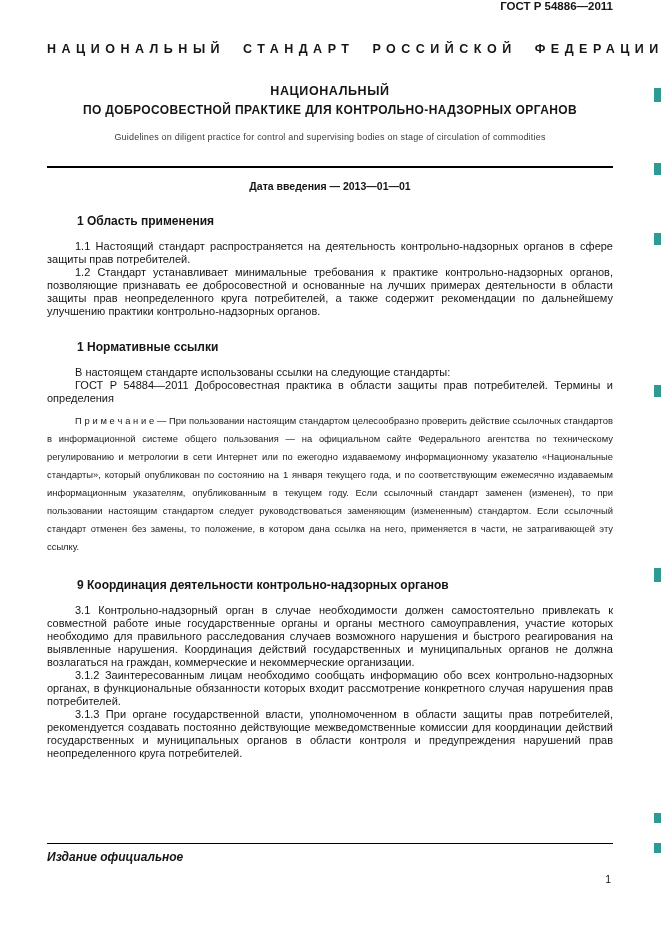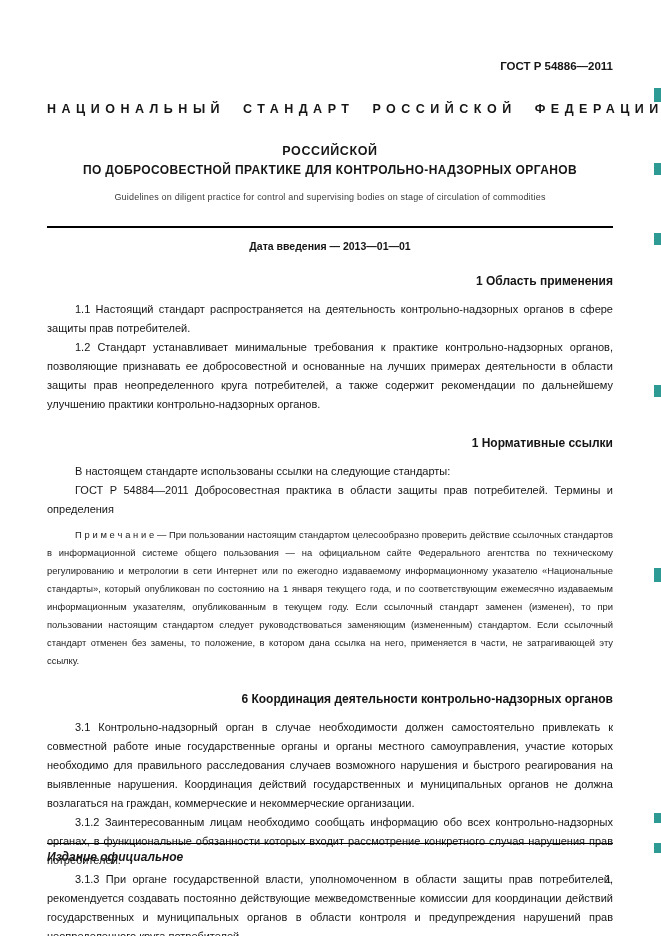--- a/index.html
+++ b/index.html
@@ -12,21 +12,20 @@
     color: #151515;
     overflow: hidden;
   }
   .content {
     position: absolute;
     left: 47px;
     right: 48px;
     top: 0;
   }
   .doc-code {
-    margin-top: 60px;
     text-align: right;
     font-weight: bold;
     font-size: 11.5px;
   }
   .banner {
     margin-top: 30px;
     text-align: left;
     font-weight: bold;
     font-size: 12.5px;
     letter-spacing: 5.5px;
@@ -63,26 +62,25 @@
     font-weight: bold;
     font-size: 10.5px;
   }
   .sections { margin-top: 10px; }
   .section-heading {
     font-weight: bold;
     font-size: 12px;
     padding-left: 30px;
     margin-top: 22px;
     margin-bottom: 12px;
-    text-align: right;
   }
   .para {
     margin: 0;
     font-size: 11px;
-    line-height: 19px;
+    line-height: 13px;
     text-align: justify;
     text-indent: 28px;
   }
   .para.note {
     margin-top: 7px;
     font-size: 9.4px;
     line-height: 18px;
     color: #222;
   }
   .footer-rule {
@@ -114,35 +112,35 @@
   }
 </style>
 </head>
 <body>
 
 <div class="page">
   <div class="content">
     <div class="doc-code">ГОСТ Р 54886—2011</div>
     <div class="banner">НАЦИОНАЛЬНЫЙ СТАНДАРТ РОССИЙСКОЙ ФЕДЕРАЦИИ</div>
     <div class="title-block">
-      <div class="title-line1">РОССИЙСКОЙ</div>
+      <div class="title-line1">НАЦИОНАЛЬНЫЙ</div>
       <div class="title-line2">ПО ДОБРОСОВЕСТНОЙ ПРАКТИКЕ ДЛЯ КОНТРОЛЬНО-НАДЗОРНЫХ ОРГАНОВ</div>
       <div class="title-en">Guidelines on diligent practice for control and supervising bodies on stage of circulation of commodities</div>
     </div>
     <div class="rule-thick"></div>
     <div class="intro-date">Дата введения — 2013—01—01</div>
     <div class="sections">
         <div class="section-heading">1  Область применения</div>
         <p class="para">1.1  Настоящий стандарт распространяется на деятельность контрольно-надзорных органов в сфере защиты прав потребителей.</p>
         <p class="para">1.2  Стандарт устанавливает минимальные требования к практике контрольно-надзорных органов, позволяющие признавать ее добросовестной и основанные на лучших примерах деятельности в области защиты прав неопределенного круга потребителей, а также содержит рекомендации по дальнейшему улучшению практики контрольно-надзорных органов.</p>
         <div class="section-heading">1  Нормативные ссылки</div>
         <p class="para">В настоящем стандарте использованы ссылки на следующие стандарты:</p>
         <p class="para">ГОСТ  Р 54884—2011 Добросовестная практика в области защиты прав потребителей. Термины и определения</p>
         <p class="para note">П р и м е ч а н и е — При пользовании настоящим стандартом целесообразно проверить действие ссылочных стандартов в информационной системе общего пользования — на официальном сайте Федерального агентства по техническому регулированию и метрологии в сети Интернет или по ежегодно издаваемому информационному указателю «Национальные стандарты», который опубликован по состоянию на 1 января текущего года, и по соответствующим ежемесячно издаваемым информационным указателям, опубликованным в текущем году. Если ссылочный стандарт заменен (изменен), то при пользовании настоящим стандартом следует руководствоваться заменяющим (измененным) стандартом. Если ссылочный стандарт отменен без замены, то положение, в котором дана ссылка на него, применяется в части, не затрагивающей эту ссылку.</p>
-        <div class="section-heading">6  Координация деятельности контрольно-надзорных органов</div>
+        <div class="section-heading">9  Координация деятельности контрольно-надзорных органов</div>
         <p class="para">3.1  Контрольно-надзорный орган в случае необходимости должен самостоятельно привлекать к совместной работе иные государственные органы и органы местного самоуправления, участие которых необходимо для правильного расследования случаев возможного нарушения и быстрого реагирования на выявленные нарушения. Координация действий государственных и муниципальных органов не должна возлагаться на граждан, коммерческие и некоммерческие организации.</p>
         <p class="para">3.1.2  Заинтересованным лицам необходимо сообщать информацию обо всех контрольно-надзорных органах, в функциональные обязанности которых входит рассмотрение конкретного случая нарушения прав потребителей.</p>
         <p class="para">3.1.3  При органе государственной власти, уполномоченном в области защиты прав потребителей, рекомендуется создавать постоянно действующие межведомственные комиссии для координации действий государственных и муниципальных органов в области контроля и предупреждения нарушений прав неопределенного круга потребителей.</p>
       </div>
   </div>
 
   <div class="footer-rule"></div>
   <div class="footer-note">Издание официальное</div>
   <div class="page-number">1</div>
 <div class="edge-mark" style="top: 88px; height: 14px; background: rgb(45, 155, 148);"></div>

